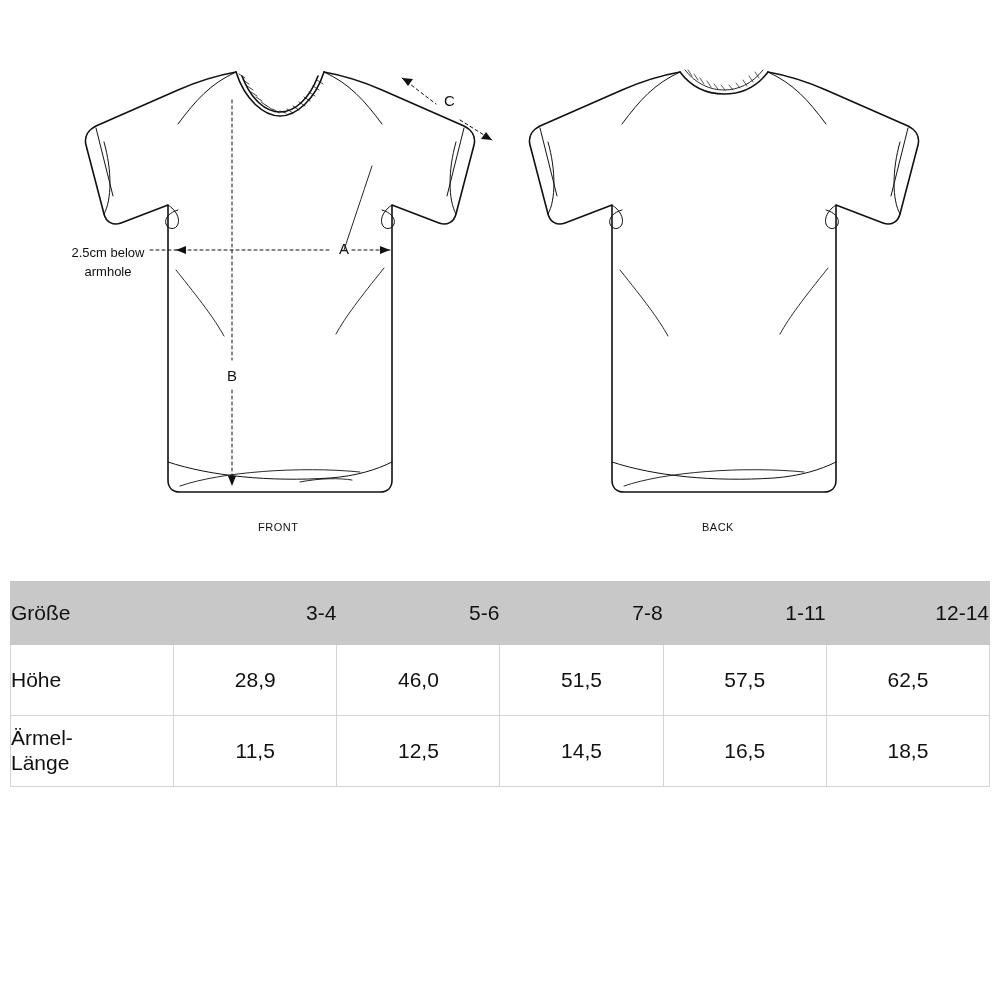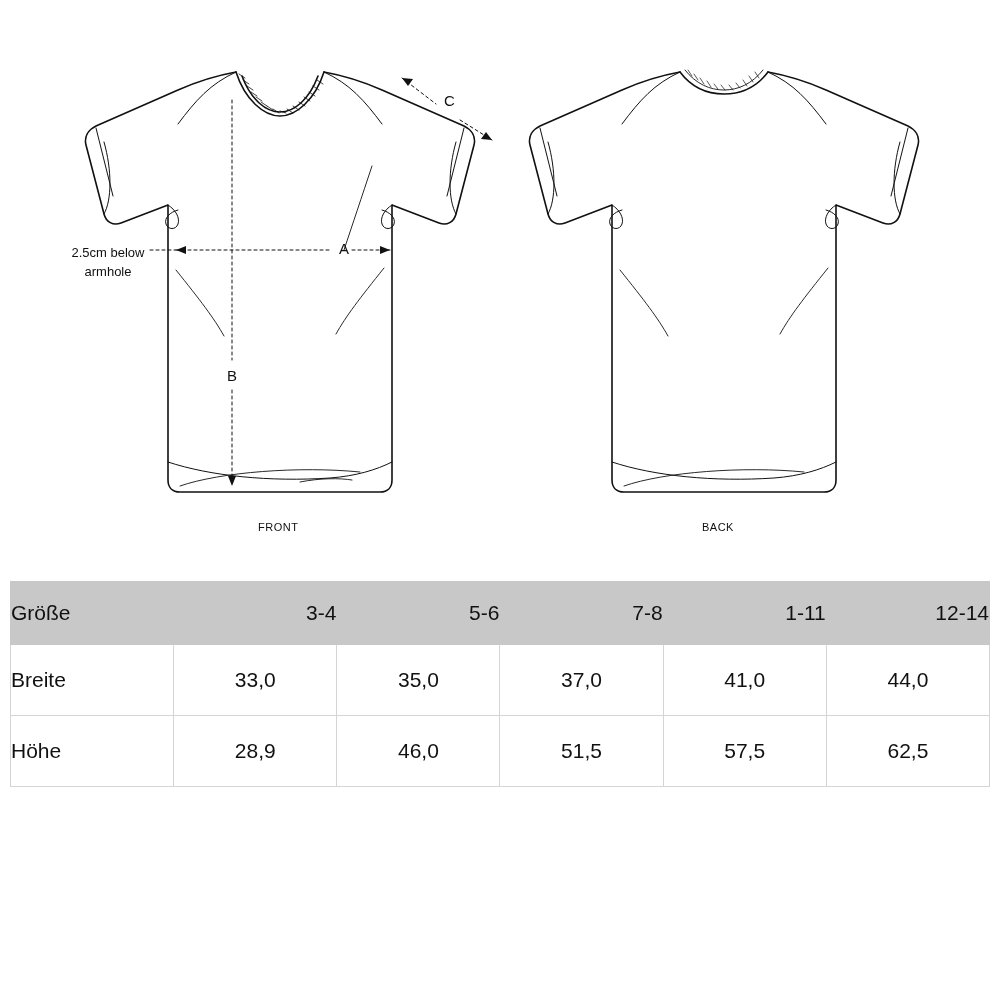--- a/index.html
+++ b/index.html
@@ -263,32 +263,35 @@
           <th class="hdr-label">Größe</th>
           <th class="hdr-val">3-4</th>
           <th class="hdr-val">5-6</th>
           <th class="hdr-val">7-8</th>
           <th class="hdr-val">1-11</th>
           <th class="hdr-val">12-14</th>
         </tr>
       </thead>
       <tbody>
         <tr>
-          <td class="c-label">Breite</td>
-          <td class="c-val">33,0</td>
-          <td class="c-val">35,0</td>
-          <td class="c-val">37,0</td>
-          <td class="c-val">41,0</td>
-          <td class="c-val">44,0</td>
-        </tr>
-        <tr>
           <td class="c-label">Höhe</td>
           <td class="c-val">28,9</td>
           <td class="c-val">46,0</td>
           <td class="c-val">51,5</td>
           <td class="c-val">57,5</td>
           <td class="c-val">62,5</td>
         </tr>
+        <tr>
+          <td class="c-label two-line">
+            <div>Ärmel-</div>
+            <div>Länge</div>
+          </td>
+          <td class="c-val">11,5</td>
+          <td class="c-val">12,5</td>
+          <td class="c-val">14,5</td>
+          <td class="c-val">16,5</td>
+          <td class="c-val">18,5</td>
+        </tr>
       </tbody>
     </table>
   </div>
 
 </div>
 
 </body></html>

